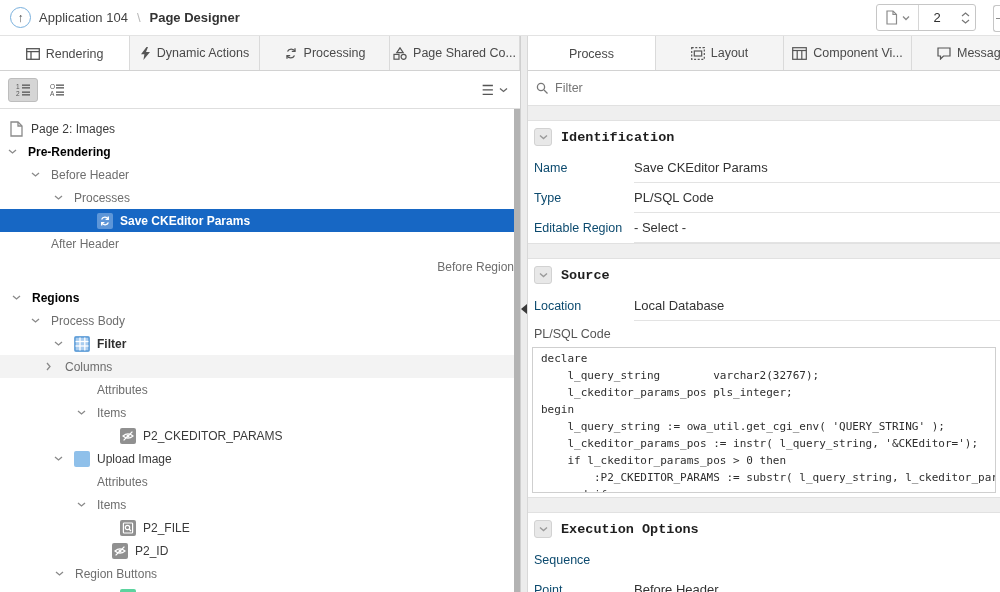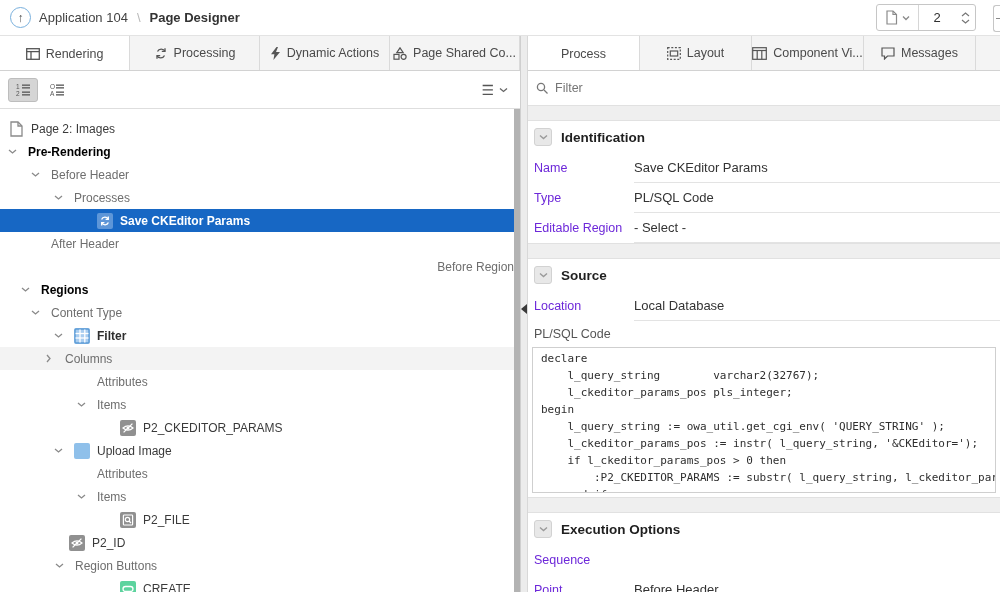--- a/index.html
+++ b/index.html
@@ -24,21 +24,21 @@
   .main { display:flex; height:556px; }
   .left-pane { width:520px; flex:none; display:flex; flex-direction:column; }
   .splitter { width:8px; flex:none; background:#ececec; border-left:1px solid #cfcfcf; border-right:1px solid #d8d8d8; position:relative; }
   .splitter .collapse-tri { position:absolute; top:268px; left:0; width:0; height:0; border-top:5px solid transparent; border-bottom:5px solid transparent; border-right:6px solid #3a3a3a; }
   .right-pane { flex:1; display:flex; flex-direction:column; overflow:hidden; background:#fff; }
 
   
   .tabbar { height:35px; flex:none; display:flex; background:#f4f4f4; border-bottom:1px solid #d2d2d2; overflow:hidden; }
   .tab { display:flex; align-items:center; justify-content:center; gap:6px; font-size:12.5px; color:#4a4a4a; background:#f4f4f4; border-right:1px solid #dadada; height:100%; }
   .left-tabs .tab { flex:1 1 0; }
-  .right-tabs .tab { width:112px; flex:none; }
+  .right-tabs .tab { width:128px; flex:none; }
   .tab.active { background:#fff; height:36px; border-bottom:1px solid #fff; }
   .tab .ticn { display:flex; align-items:center; }
   .tab-label { white-space:nowrap; overflow:hidden; }
 
   
   .tree-toolbar { height:38px; flex:none; display:flex; align-items:center; justify-content:space-between; padding:0 12px 0 8px; border-bottom:1px solid #dedede; }
   .tool-group { display:flex; gap:4px; }
   .tool-btn { width:30px; height:24px; border-radius:3px; display:flex; align-items:center; justify-content:center; border:1px solid transparent; }
   .tool-btn.pressed { background:#d5d5d5; border-color:#bdbdbd; }
   .menu-btn { display:flex; align-items:center; gap:5px; color:#555; }
@@ -56,25 +56,25 @@
   .tree-row.selected { background:#1767c4; }
   .tree-row.selected .tlabel { color:#fff; font-weight:bold; }
   .tree-row.hovered { background:#f3f3f3; }
   .tree-scrollbar { position:absolute; top:0; right:0; width:6px; bottom:0; background:#f4f4f4; }
   .tree-scrollbar .thumb { position:absolute; top:0; left:0; width:6px; height:100%; background:#b3b3b3; }
 
   
   .filter-row { height:34px; flex:none; display:flex; align-items:center; gap:6px; padding:0 8px; }
   .filter-input { border:none; outline:none; flex:1; font-size:12.5px; color:#444; font-family:"Liberation Sans", sans-serif; background:transparent; }
   .band { height:16px; flex:none; background:#efefef; border-top:1px solid #e1e1e1; border-bottom:1px solid #e1e1e1; }
-  .section-header { height:32px; flex:none; display:flex; align-items:center; gap:9px; padding:6px 6px; }
+  .section-header { height:32px; flex:none; display:flex; align-items:center; gap:9px; padding:6px 6px;font-family:Liberation Mono, monospace; }
   .collapse-btn { width:18px; height:18px; background:#e8e8e8; border:1px solid #d2d2d2; border-radius:3px; display:flex; align-items:center; justify-content:center; }
   .section-title { font-weight:bold; font-size:13.5px; color:#1f1f1f; }
   .field-row { height:30px; flex:none; display:flex; align-items:center; padding-left:6px; }
-  .field-label { width:100px; flex:none; font-size:12.5px; color:#6d28d9; }
+  .field-label { width:100px; flex:none; font-size:12.5px; color:#0c4a6e; }
   .field-value { flex:1; align-self:stretch; display:flex; align-items:center; border-bottom:1px solid #e3e3e3; font-size:13px; color:#333; }
   .code-label-row { height:26px; flex:none; display:flex; align-items:end; padding:0 0 6px 6px; font-size:12.5px; color:#555; }
   .code-box { flex:none; margin:0 4px 4px 4px; height:146px; border:1px solid #cfcfcf; background:#fff; padding:2px 8px; font-family:"DejaVu Sans Mono", monospace; font-size:11px; line-height:17px; color:#2e2e2e; white-space:pre; overflow:hidden; }
 </style>
 </head>
 <body>
 
 <div class="app-header">
   <div class="breadcrumb">
     <span class="up-circle">↑</span>
@@ -116,36 +116,36 @@
             <svg width="14" height="12" viewBox="0 0 14 12">
               <rect x="0.7" y="0.7" width="12.6" height="10.6" fill="none" stroke="#555" stroke-width="1.3"></rect>
               <line x1="0.7" y1="3.6" x2="13.3" y2="3.6" stroke="#555" stroke-width="1.3"></line>
               <line x1="5" y1="3.6" x2="5" y2="11.3" stroke="#555" stroke-width="1.3"></line>
             </svg>
           </span>
           <span class="tab-label">Rendering</span>
         </div>
         <div class="tab">
           <span class="ticn">
+            <svg width="11" height="13" viewBox="0 0 11 13">
+              <path d="M6.5 0 L1 7.2 H4.4 L3.4 13 L10 5 H6 L8 0 Z" fill="#555"></path>
+            </svg>
+          </span>
+          <span class="tab-label">Dynamic Actions</span>
+        </div>
+        <div class="tab">
+          <span class="ticn">
             <svg width="14" height="13" viewBox="0 0 14 13">
               <path d="M3.5 4.5 A4.2 4.2 0 0 1 11 4.2" fill="none" stroke="#555" stroke-width="1.3"></path>
               <path d="M11 1.2 V4.4 H7.8" fill="none" stroke="#555" stroke-width="1.3"></path>
               <path d="M10.5 8.5 A4.2 4.2 0 0 1 3 8.8" fill="none" stroke="#555" stroke-width="1.3"></path>
               <path d="M3 11.8 V8.6 H6.2" fill="none" stroke="#555" stroke-width="1.3"></path>
             </svg>
           </span>
           <span class="tab-label">Processing</span>
-        </div>
-        <div class="tab">
-          <span class="ticn">
-            <svg width="11" height="13" viewBox="0 0 11 13">
-              <path d="M6.5 0 L1 7.2 H4.4 L3.4 13 L10 5 H6 L8 0 Z" fill="#555"></path>
-            </svg>
-          </span>
-          <span class="tab-label">Dynamic Actions</span>
         </div>
         <div class="tab">
           <span class="ticn">
             <svg width="14" height="13" viewBox="0 0 14 13">
               <path d="M7 0.8 L10.2 5.6 H3.8 Z" fill="none" stroke="#555" stroke-width="1.2"></path>
               <rect x="1" y="7.4" width="5" height="4.8" fill="none" stroke="#555" stroke-width="1.2"></rect>
               <circle cx="10.6" cy="9.8" r="2.5" fill="none" stroke="#555" stroke-width="1.2"></circle>
             </svg>
           </span>
           <span class="tab-label">Page Shared Co...</span>
@@ -234,35 +234,35 @@
           <span class="tlabel ">Save CKEditor Params</span>
         </div>
         <div class="tree-row" style="padding-left: 31px;">
           <span class="chev"></span>
           <span class="tlabel t-gray">After Header</span>
         </div>
         <div class="tree-row" style="padding-left: 31px; justify-content: flex-end;">
           <span class="chev"></span>
           <span class="tlabel t-gray">Before Regions</span>
         </div>
-        <div class="tree-row" style="padding-left: 21px;">
+        <div class="tree-row" style="padding-left: 12px; margin-top: 8px;">
           <span class="chev">
             <svg width="9" height="7" viewBox="0 0 9 7">
               <polyline points="1,2 4.5,5 8,2" fill="none" stroke="#8a8a8a" stroke-width="1.3"></polyline>
             </svg>
           </span>
           <span class="tlabel t-semibold">Regions</span>
         </div>
         <div class="tree-row" style="padding-left: 31px;">
           <span class="chev">
             <svg width="9" height="7" viewBox="0 0 9 7">
               <polyline points="1,2 4.5,5 8,2" fill="none" stroke="#8a8a8a" stroke-width="1.3"></polyline>
             </svg>
           </span>
-          <span class="tlabel t-gray">Content Type</span>
+          <span class="tlabel t-gray">Process Body</span>
         </div>
         <div class="tree-row" style="padding-left: 54px;">
           <span class="chev">
             <svg width="9" height="7" viewBox="0 0 9 7">
               <polyline points="1,2 4.5,5 8,2" fill="none" stroke="#8a8a8a" stroke-width="1.3"></polyline>
             </svg>
           </span>
           <span class="ticon">
             <svg width="16" height="16" viewBox="0 0 16 16">
               <rect width="16" height="16" rx="2" fill="#a9cdf0"></rect>
@@ -337,21 +337,21 @@
           <span class="ticon">
             <svg width="16" height="16" viewBox="0 0 16 16">
               <rect width="16" height="16" rx="2" fill="#909090"></rect>
               <rect x="3.4" y="3" width="9.2" height="10" rx="0.8" fill="none" stroke="#fff" stroke-width="1.2"></rect>
               <circle cx="7.5" cy="7.5" r="2.2" fill="none" stroke="#fff" stroke-width="1.2"></circle>
               <line x1="9" y1="9" x2="11" y2="11" stroke="#fff" stroke-width="1.2"></line>
             </svg>
           </span>
           <span class="tlabel t-dark">P2_FILE</span>
         </div>
-        <div class="tree-row" style="padding-left: 49px;">
+        <div class="tree-row" style="padding-left: 92px;">
           <span class="chev"></span>
           <span class="ticon">
             <svg width="16" height="16" viewBox="0 0 16 16">
               <rect width="16" height="16" rx="2" fill="#909090"></rect>
               <path d="M3 8 Q8 3.6 13 8 Q8 12.4 3 8 Z" fill="none" stroke="#fff" stroke-width="1.2"></path>
               <circle cx="8" cy="8" r="1.5" fill="#fff"></circle>
               <line x1="3.6" y1="12.4" x2="12.4" y2="3.6" stroke="#fff" stroke-width="1.3"></line>
             </svg>
           </span>
           <span class="tlabel t-dark">P2_ID</span>

